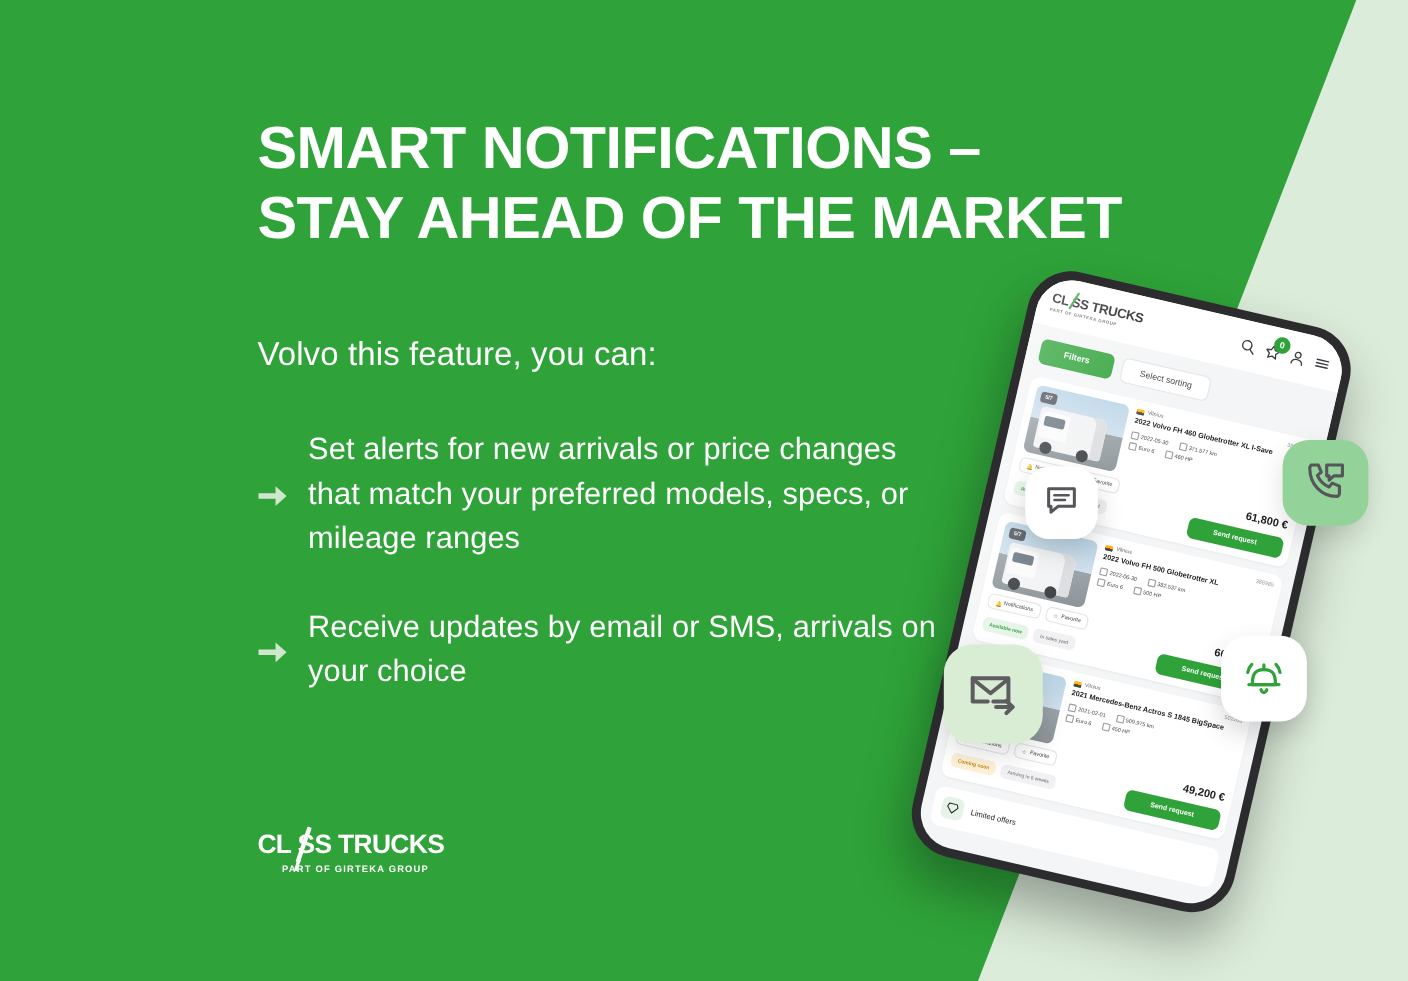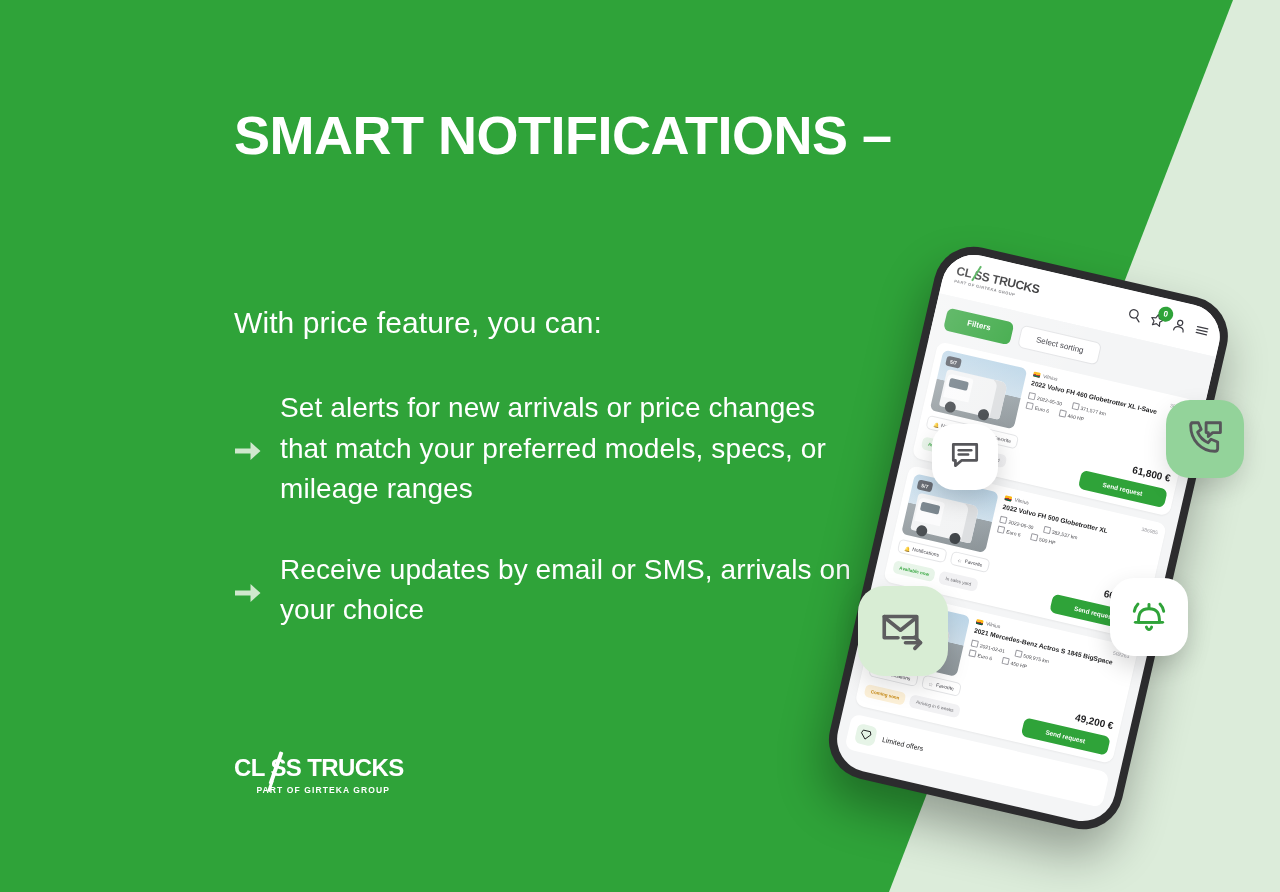--- a/index.html
+++ b/index.html
@@ -200,23 +200,24 @@
 
 <div class="stage">
 
   <div class="bg-mint"></div>
   <div class="bg-green"></div>
 
   <div class="copy">
 
     <div class="headline">
       <span>SMART NOTIFICATIONS –</span>
+      <span class="l2">STAY AHEAD OF THE MARKET</span>
     </div>
 
-    <div class="lead">With price feature, you can:</div>
+    <div class="lead">Volvo this feature, you can:</div>
 
     <div class="bullets">
 
       <div class="bullet">
         <span class="arrow">
           <svg width="28" height="26" viewBox="0 0 28 26" aria-hidden="true">
             <path d="M1 10.5 H16.5 V4 L26.5 13 L16.5 22 V15.5 H1 Z" fill="#cfe8cd"></path>
           </svg>
         </span>
         <span class="btext">Set alerts for new arrivals or price changes that match your preferred models, specs, or mileage ranges</span>

